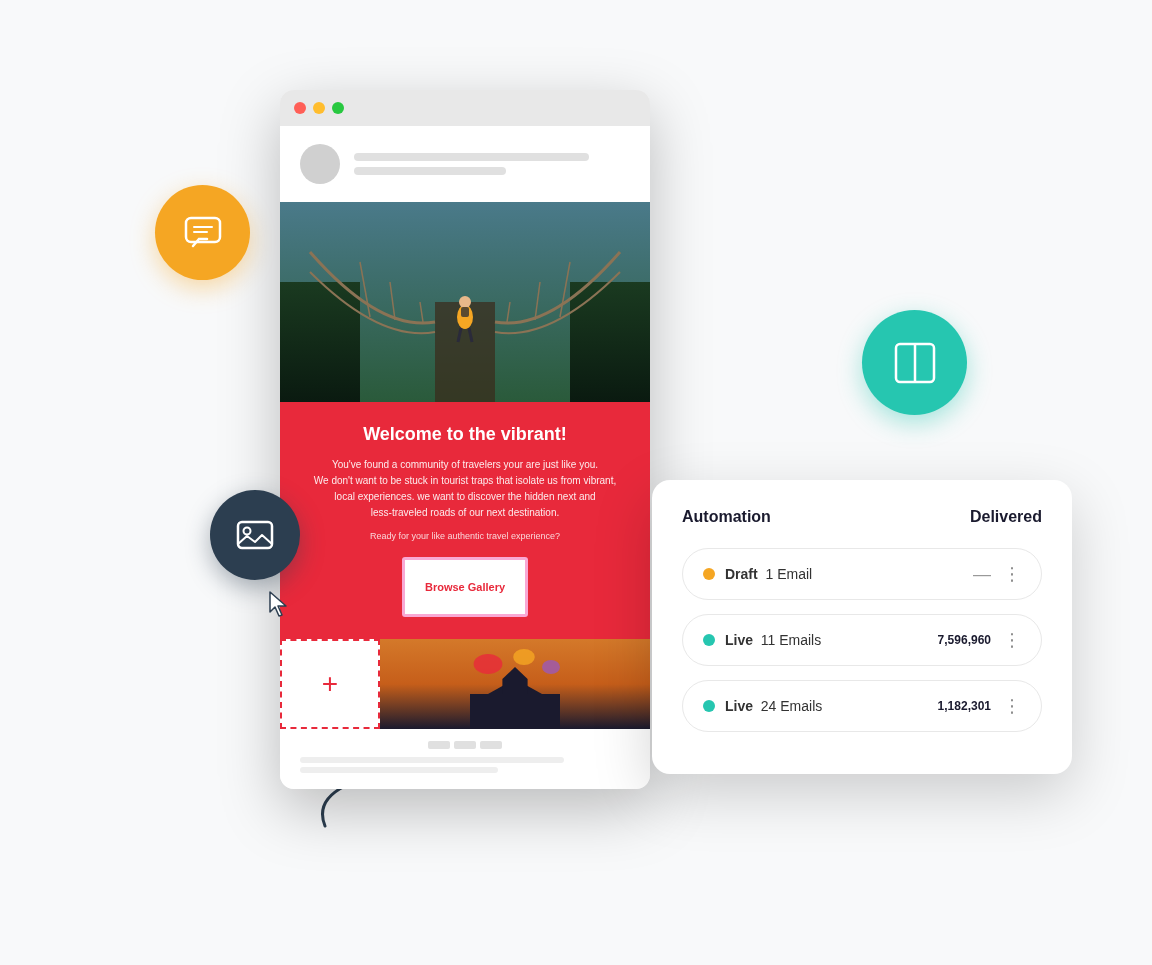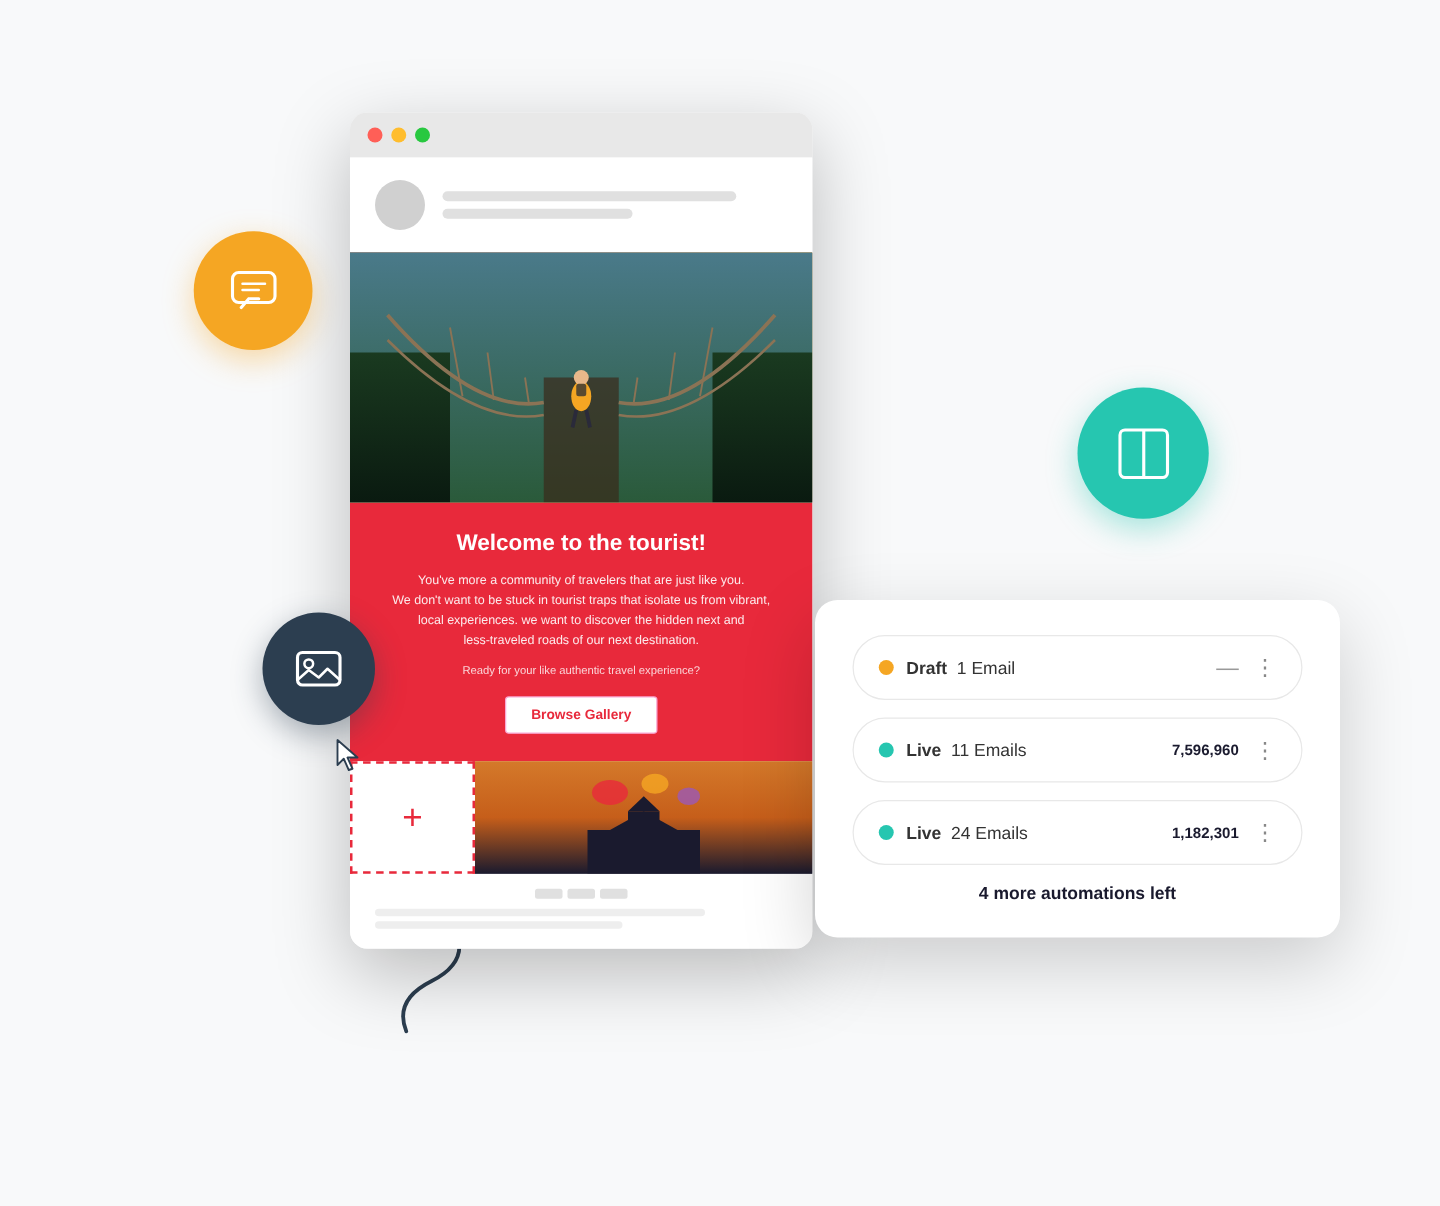--- a/index.html
+++ b/index.html
@@ -217,24 +217,24 @@
       color: rgba(255,255,255,0.8);
       margin-bottom: 16px;
     }
 
     .browse-gallery-btn {
       display: inline-block;
       background: white;
       color: #E8293B;
       font-size: 11px;
       font-weight: 700;
-      padding: 8px 20px;
+      padding: 21px 20px;
       border-radius: 3px;
       cursor: pointer;
-      border: 1px solid #f9a8d4;
+      border: 3px solid #f9a8d4;
     }
 
     .email-image-strip {
       display: flex;
       background: #ffffff;
     }
 
     .image-add-box {
       width: 100px;
       height: 90px;
@@ -494,23 +494,23 @@
 
           <rect x="181" y="105" width="8" height="10" rx="2" fill="#5a4a30"></rect>
 
           <line x1="181" y1="126" x2="178" y2="140" stroke="#2a2a3a" stroke-width="3"></line>
           <line x1="189" y1="126" x2="192" y2="140" stroke="#2a2a3a" stroke-width="3"></line>
         </svg>
       </div>
     </div>
 
     <div class="email-red-section">
-      <div class="email-welcome-title">Welcome to the tourist!</div>
+      <div class="email-welcome-title">Welcome to the vibrant!</div>
       <div class="email-welcome-body">
-        <span>You've more a community of travelers that are just like you.</span><br>
+        <span>You've found a community of travelers your are just like you.</span><br>
         <span>We don't want to be stuck in tourist traps that isolate us from vibrant,</span><br>
         <span>local experiences.  we want to discover the hidden next and</span><br>
         <span>less-traveled roads of our next destination.</span>
       </div>
       <div class="email-ready-text">Ready for your like authentic travel experience?</div>
       <div class="browse-gallery-btn">Browse Gallery</div>
     </div>
 
     <div class="email-image-strip">
       <div class="image-add-box">+</div>
@@ -542,20 +542,24 @@
         <div class="footer-dot"></div>
         <div class="footer-dot"></div>
         <div class="footer-dot"></div>
       </div>
       <div class="footer-line" style="width:80%"></div>
       <div class="footer-line" style="width:60%"></div>
     </div>
   </div>
 
   <div class="automation-panel">
+    <div class="automation-header">
+      <span class="automation-header-label">Automation</span>
+      <span class="delivered-header-label">Delivered</span>
+    </div>
 
     <div class="automation-row">
       <div class="status-dot dot-orange"></div>
       <span class="row-label">
         <strong>Draft</strong>&nbsp;&nbsp;1 Email
       </span>
       <span class="dash-value">—</span>
       <span class="three-dots">⋮</span>
     </div>
 
@@ -570,16 +574,15 @@
 
     <div class="automation-row">
       <div class="status-dot dot-green-status"></div>
       <span class="row-label">
         <strong>Live</strong>&nbsp;&nbsp;24 Emails
       </span>
       <span class="delivered-value">1,182,301</span>
       <span class="three-dots">⋮</span>
     </div>
 
-    <div class="more-automations">4 more automations left</div>
   </div>
 
 </div>
 
 </body></html>

